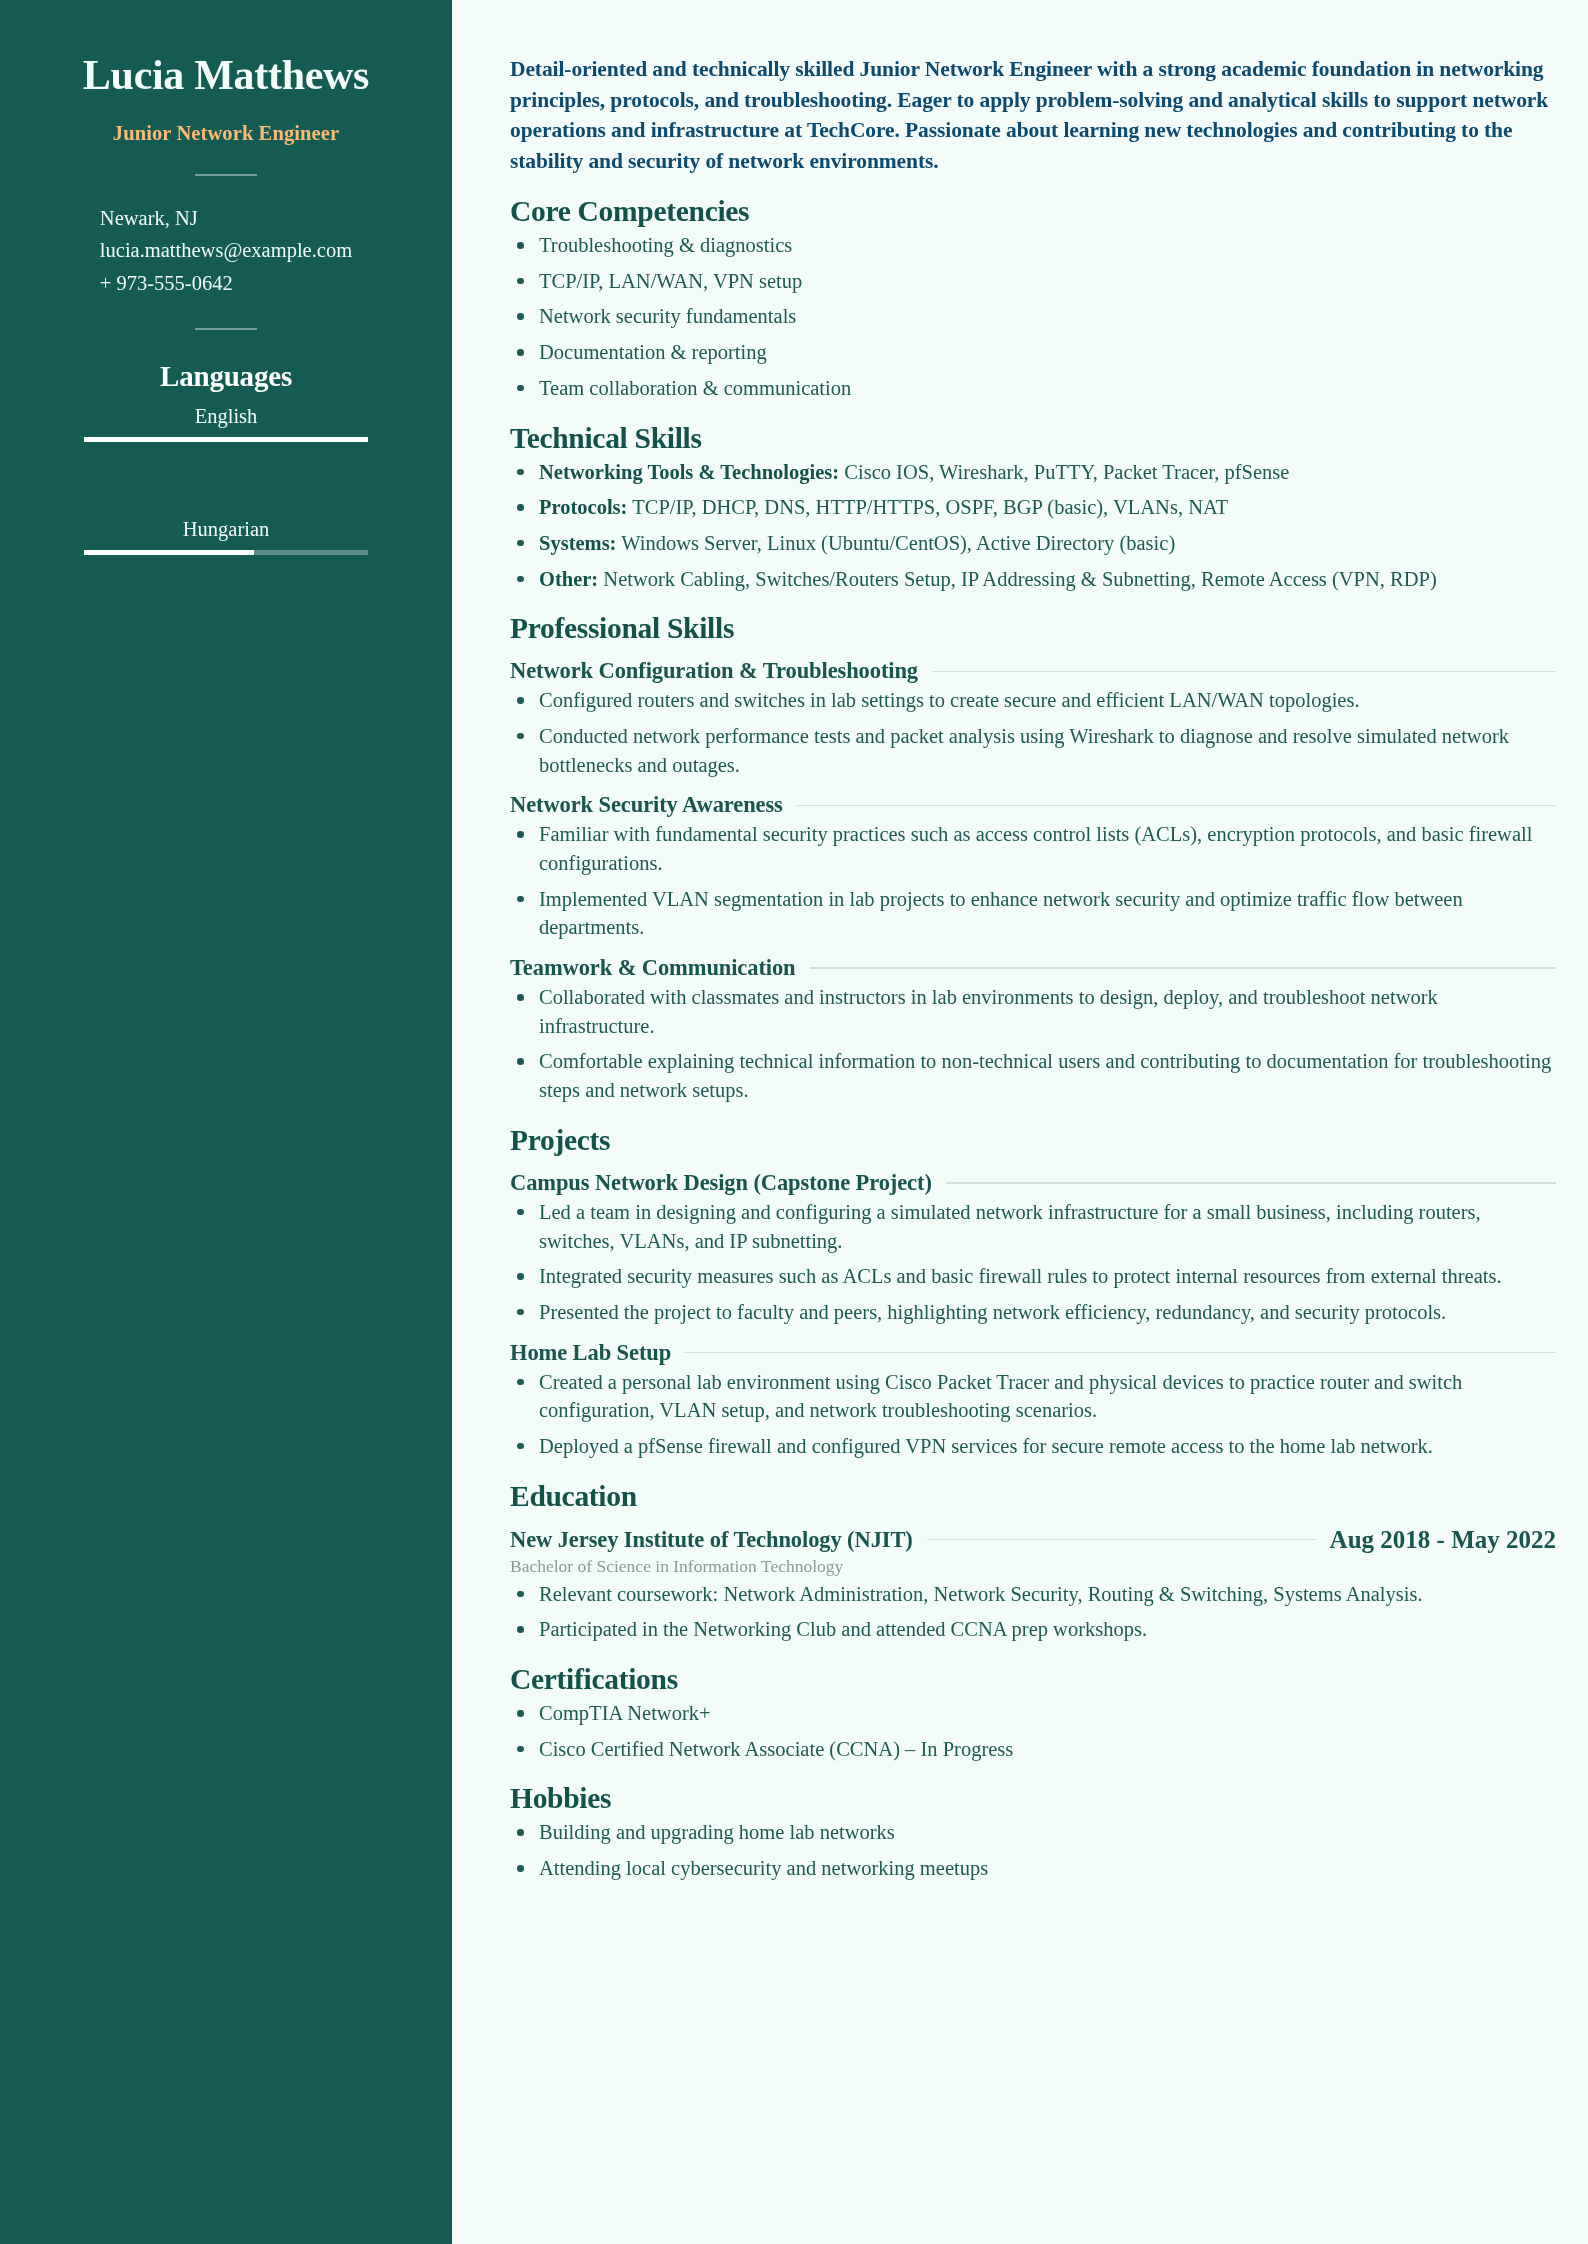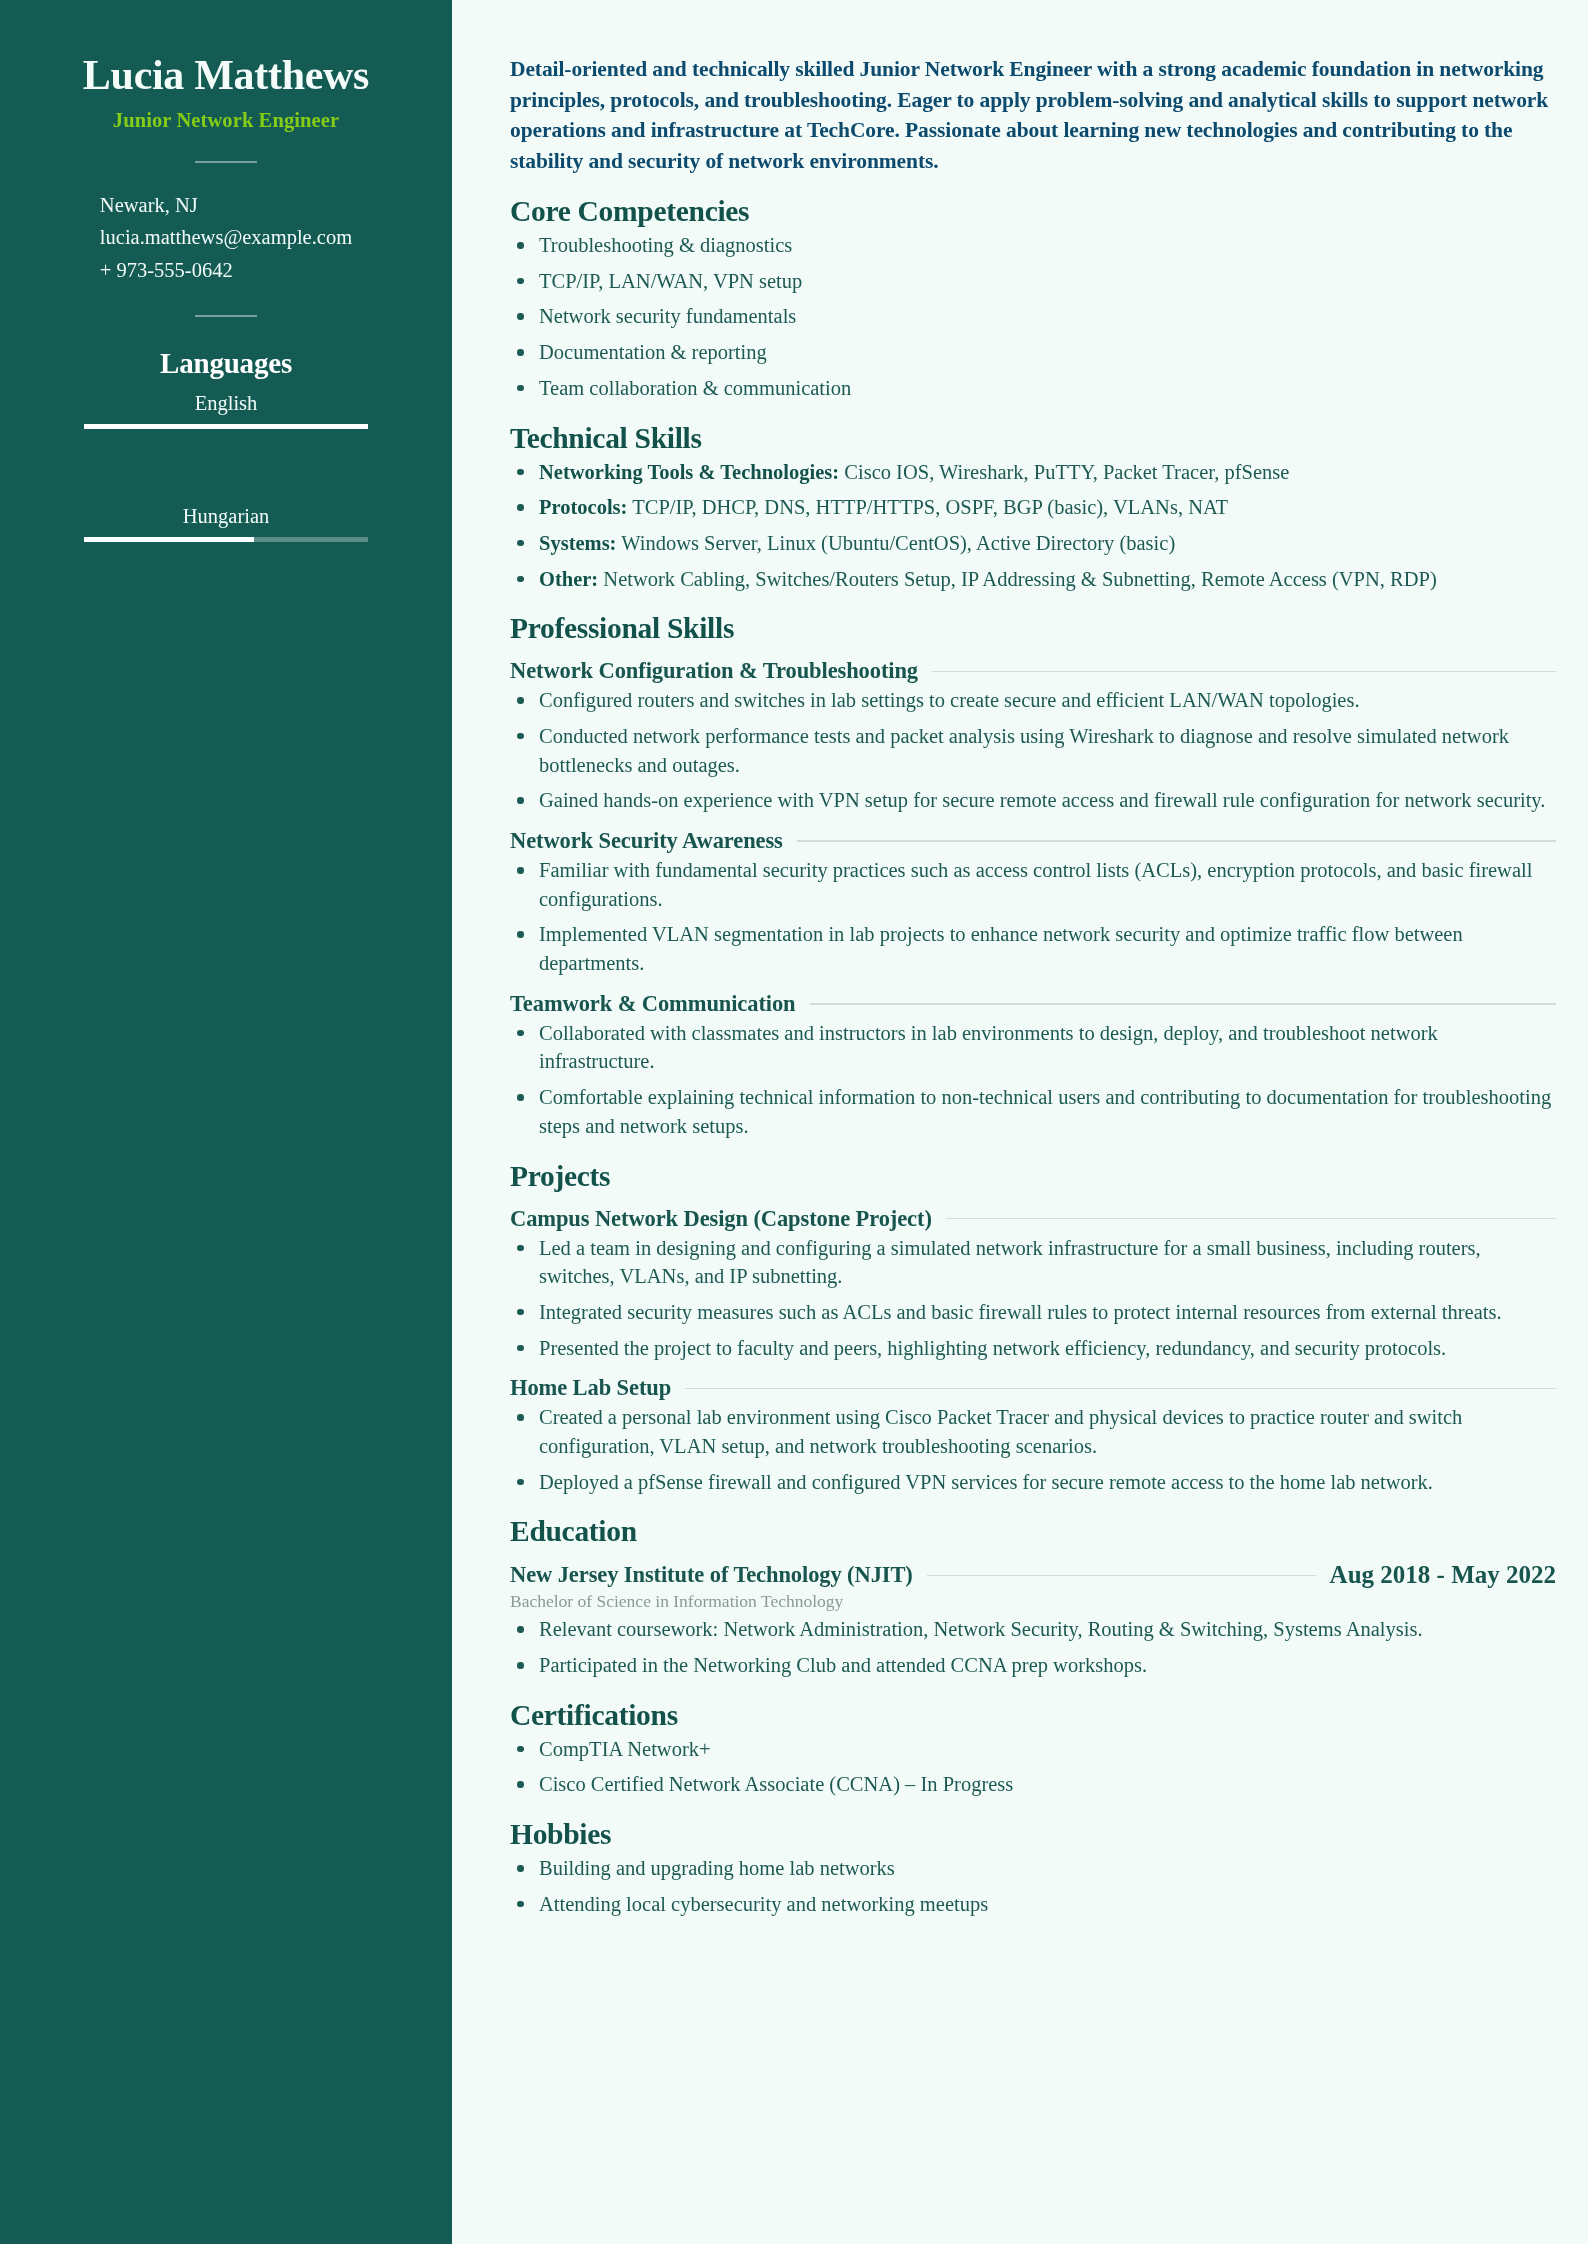--- a/index.html
+++ b/index.html
@@ -31,25 +31,25 @@
   .name {
     font-size: 42px;
     font-weight: 700;
     letter-spacing: -0.3px;
     text-align: center;
     line-height: 1.1;
     color: #f4fcfa;
   }
 
   .role {
-    margin-top: 11px;
+    margin-top: 24px;
     font-size: 20.5px;
     font-weight: 700;
     text-align: right;
-    color: #84cc16;
+    color: #fdba74;
     letter-spacing: 0.1px;
   }
 
   .mini-rule {
     width: 62px;
     height: 2px;
     background: rgba(255,255,255,0.42);
     margin: 29px auto 0 auto;
   }
 
@@ -235,21 +235,20 @@
 
   <h2 class="section">Professional Skills</h2>
   <div>
       <div class="subhead-row">
         <span class="subhead">Network Configuration &amp; Troubleshooting</span>
         <span class="subhead-rule"></span>
       </div>
       <ul class="bullets tight">
         <li>Configured routers and switches in lab settings to create secure and efficient LAN/WAN topologies.</li>
         <li>Conducted network performance tests and packet analysis using Wireshark to diagnose and resolve simulated network bottlenecks and outages.</li>
-        <li>Gained hands-on experience with VPN setup for secure remote access and firewall rule configuration for network security.</li>
       </ul>
       <div class="subhead-row">
         <span class="subhead">Network Security Awareness</span>
         <span class="subhead-rule"></span>
       </div>
       <ul class="bullets tight">
         <li>Familiar with fundamental security practices such as access control lists (ACLs), encryption protocols, and basic firewall configurations.</li>
         <li>Implemented VLAN segmentation in lab projects to enhance network security and optimize traffic flow between departments.</li>
       </ul>
       <div class="subhead-row">

